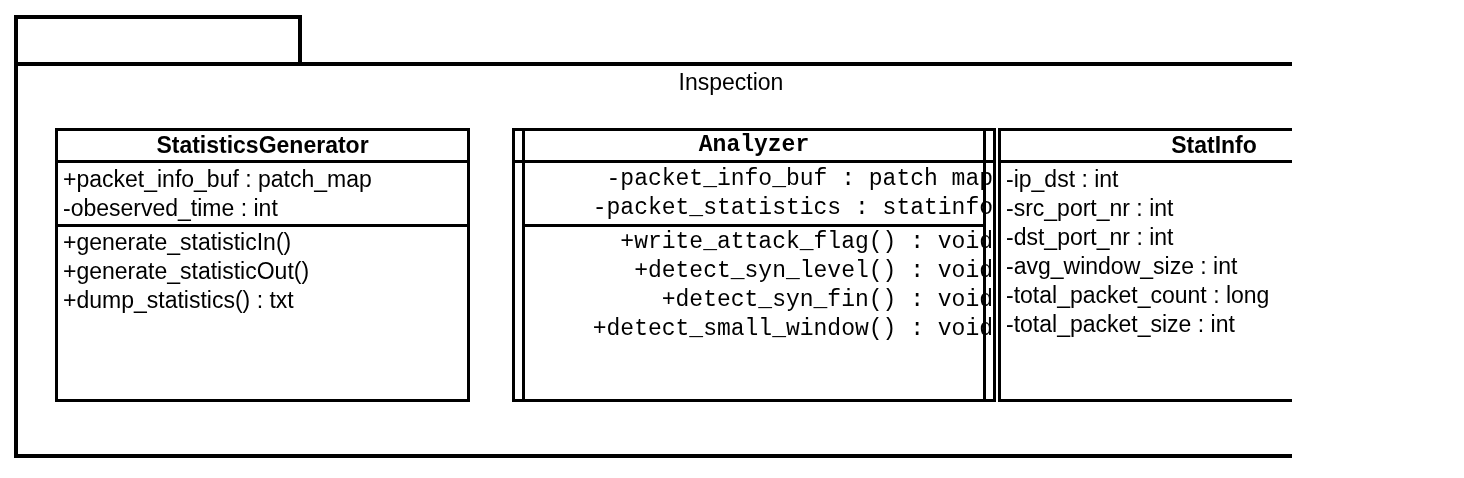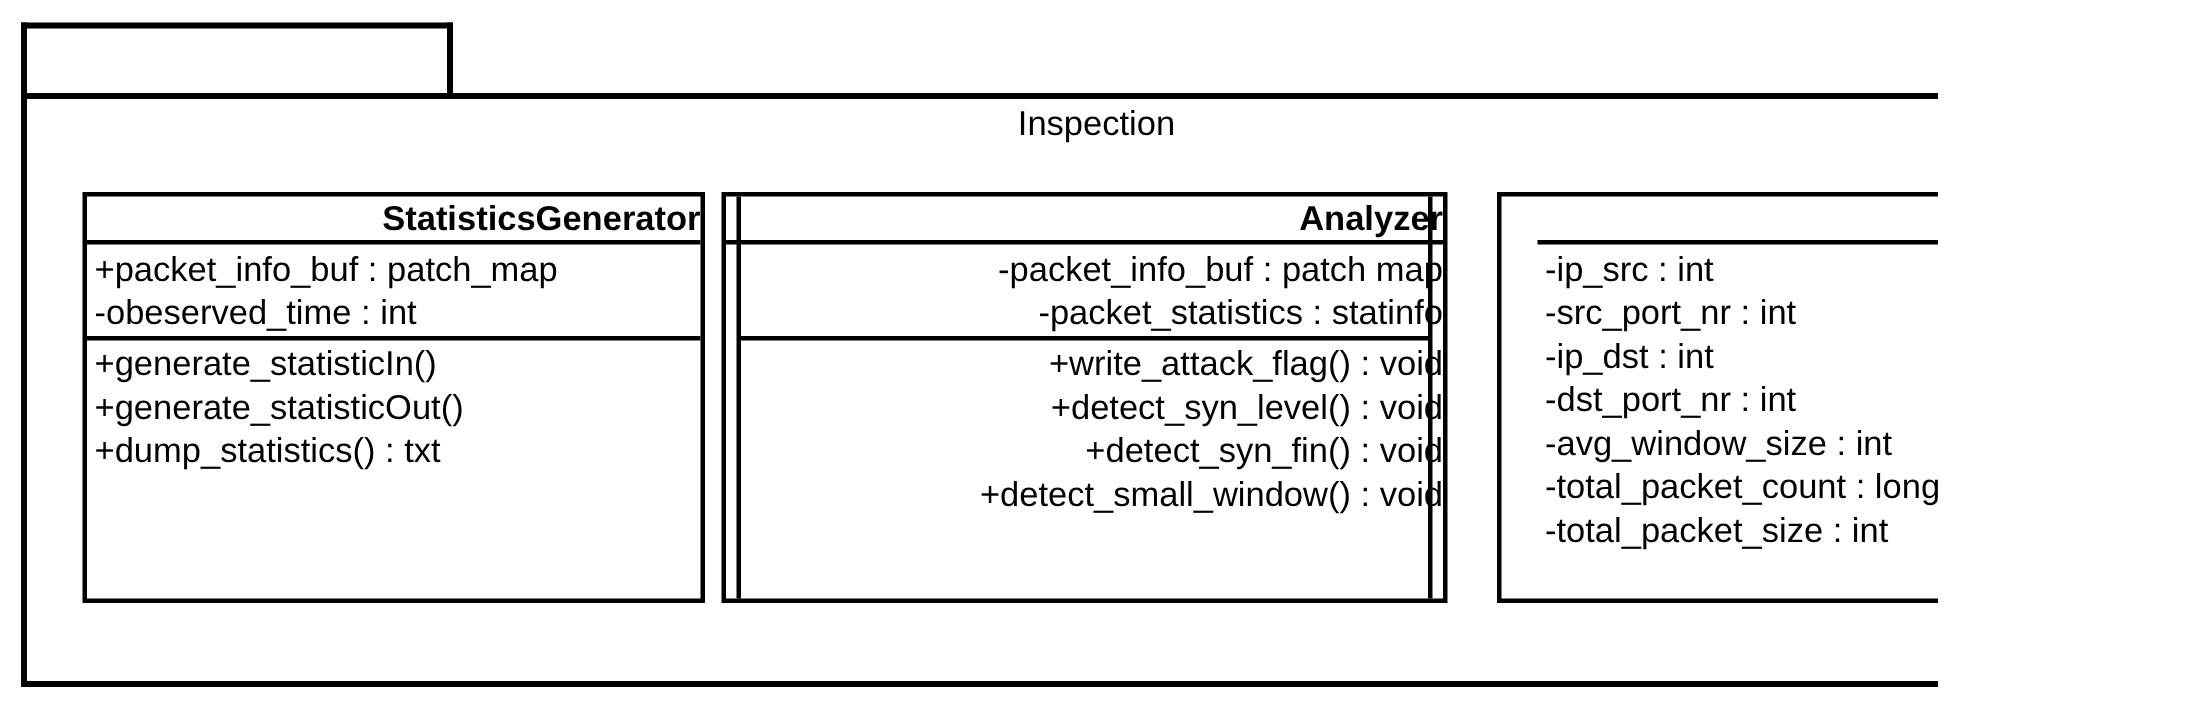--- a/index.html
+++ b/index.html
@@ -53,21 +53,21 @@
     top: 62px;
     height: 274px;
     box-sizing: border-box;
     border: 3px solid #000;
     background: #fff;
   }
   .cls-title {
     height: 29px;
     line-height: 29px;
     border-bottom: 3px solid #000;
-    text-align: right;
+    text-align: center;
     font-weight: bold;
     font-size: 23px;
     white-space: nowrap;
   }
   .cls-attrs {
     padding-top: 2px;
   }
   .attrs-h2 {
     height: 59px; 
   }
@@ -120,43 +120,42 @@
         <div class="member">-obeserved_time : int</div>
       </div>
       <div class="cls-divider"></div>
       <div class="cls-methods">
         <div class="member">+generate_statisticIn()</div>
         <div class="member">+generate_statisticOut()</div>
         <div class="member">+dump_statistics() : txt</div>
       </div>
     </div>
 
-    <div class="uml-class active" style="left:463px; width:484px;">
+    <div class="uml-class active" style="left:494px; width:484px;font-family:Liberation Mono, monospace;">
       <div class="active-line left"></div>
       <div class="active-line right"></div>
       <div class="cls-title">Analyzer</div>
       <div class="cls-attrs attrs-h2">
         <div class="member">-packet_info_buf : patch map</div>
         <div class="member">-packet_statistics : statinfo</div>
       </div>
       <div class="cls-divider"></div>
       <div class="cls-methods">
         <div class="member">+write_attack_flag() : void</div>
         <div class="member">+detect_syn_level() : void</div>
         <div class="member">+detect_syn_fin() : void</div>
         <div class="member">+detect_small_window() : void</div>
       </div>
     </div>
 
-    <div class="uml-class" style="left:980px; width:432px;padding-left:24px;">
+    <div class="uml-class" style="left:980px; width:432px;">
       <div class="cls-title">StatInfo</div>
       <div class="cls-attrs">
-        <div class="member">-ip_src : int</div>
+        <div class="member">-ip_dst : int</div>
         <div class="member">-src_port_nr : int</div>
-        <div class="member">-ip_dst : int</div>
         <div class="member">-dst_port_nr : int</div>
         <div class="member">-avg_window_size : int</div>
         <div class="member">-total_packet_count : long</div>
         <div class="member">-total_packet_size : int</div>
       </div>
     </div>
 
   </div>
 </div>
 

